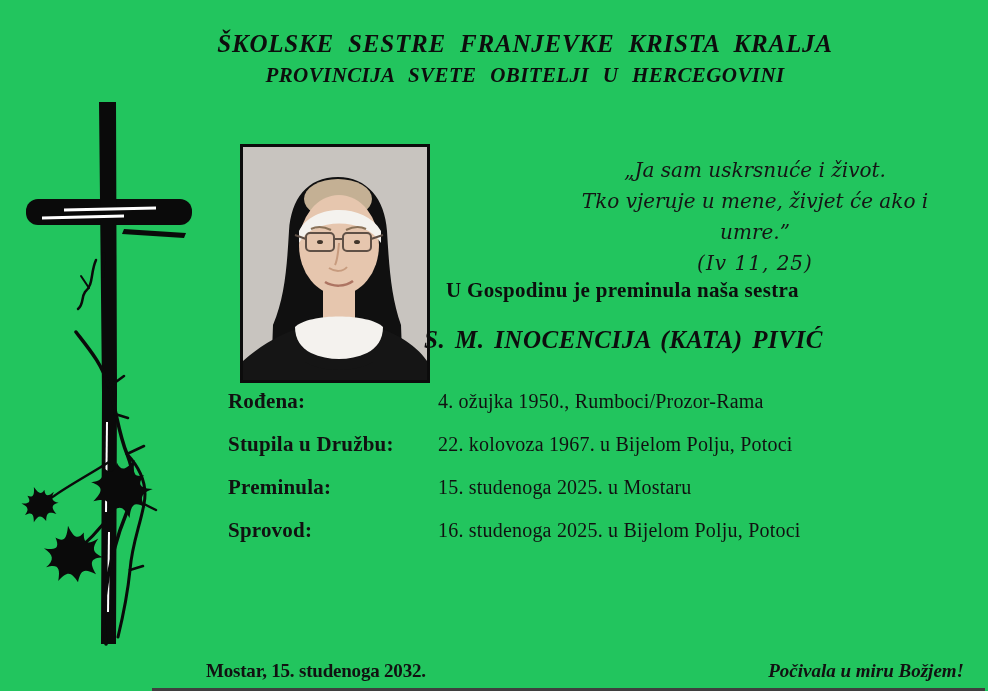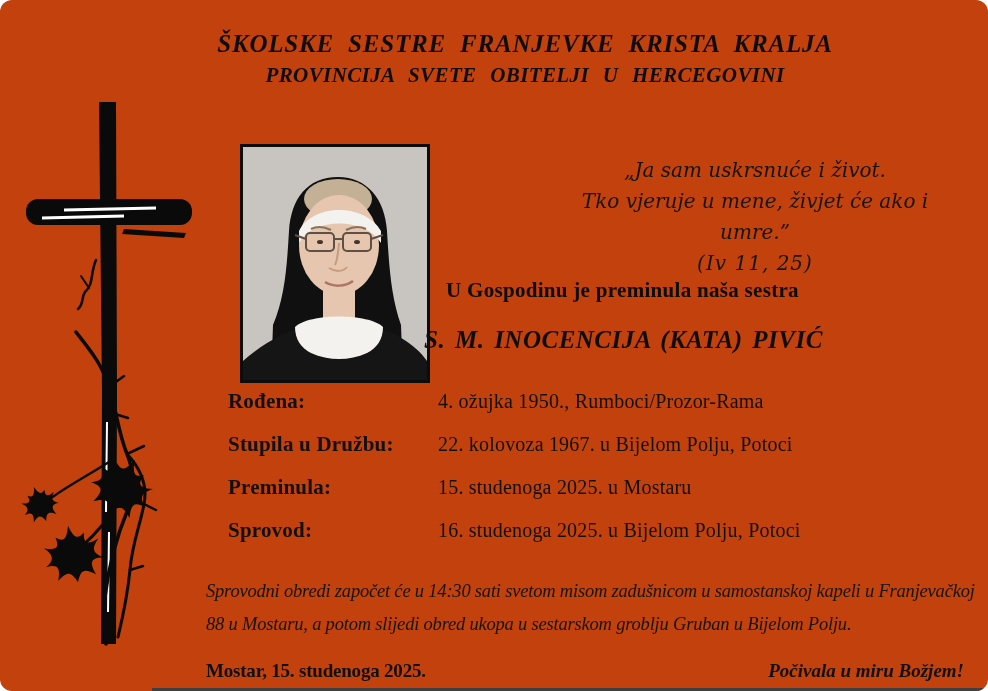--- a/index.html
+++ b/index.html
@@ -1,23 +1,22 @@
 <!DOCTYPE html>
 <html lang="hr"><head>
 <meta charset="utf-8">
 <style>
   html,body{margin:0;padding:0;background:#ffffff;}
   .page{
     position:relative;
     width:988px;height:691px;
-    background:#c2410c;
+    background:#22c55e;
     overflow:hidden;
     font-family:"Liberation Serif",serif;
     color:#111;
-    border-radius:12px;
   }
   
   .header{
     position:absolute;left:60px;top:30px;width:930px;
     text-align:center;
   }
   .header .line1{
     font-size:25px;font-weight:bold;font-style:italic;
     letter-spacing:0.8px;word-spacing:7px;color:#0d0d0d;
     white-space:nowrap;
@@ -175,19 +174,18 @@
     <div class="detail-row">
       <span class="lbl">Preminula:</span>
       <span class="val">15. studenoga 2025. u Mostaru</span>
     </div>
     <div class="detail-row">
       <span class="lbl">Sprovod:</span>
       <span class="val">16. studenoga 2025. u Bijelom Polju, Potoci</span>
     </div>
   </div>
 
-  <p class="note">Sprovodni obredi započet će u 14:30 sati svetom misom zadušnicom u samostanskoj kapeli u Franjevačkoj 88 u Mostaru, a potom slijedi obred ukopa u sestarskom groblju Gruban u Bijelom Polju.</p>
 
-  <div class="place-date">Mostar, 15. studenoga 2025.</div>
+  <div class="place-date">Mostar, 15. studenoga 2032.</div>
   <div class="farewell">Počivala u miru Božjem!</div>
 
   <div class="bottom-edge"></div>
 </div>
 
 </body></html>

